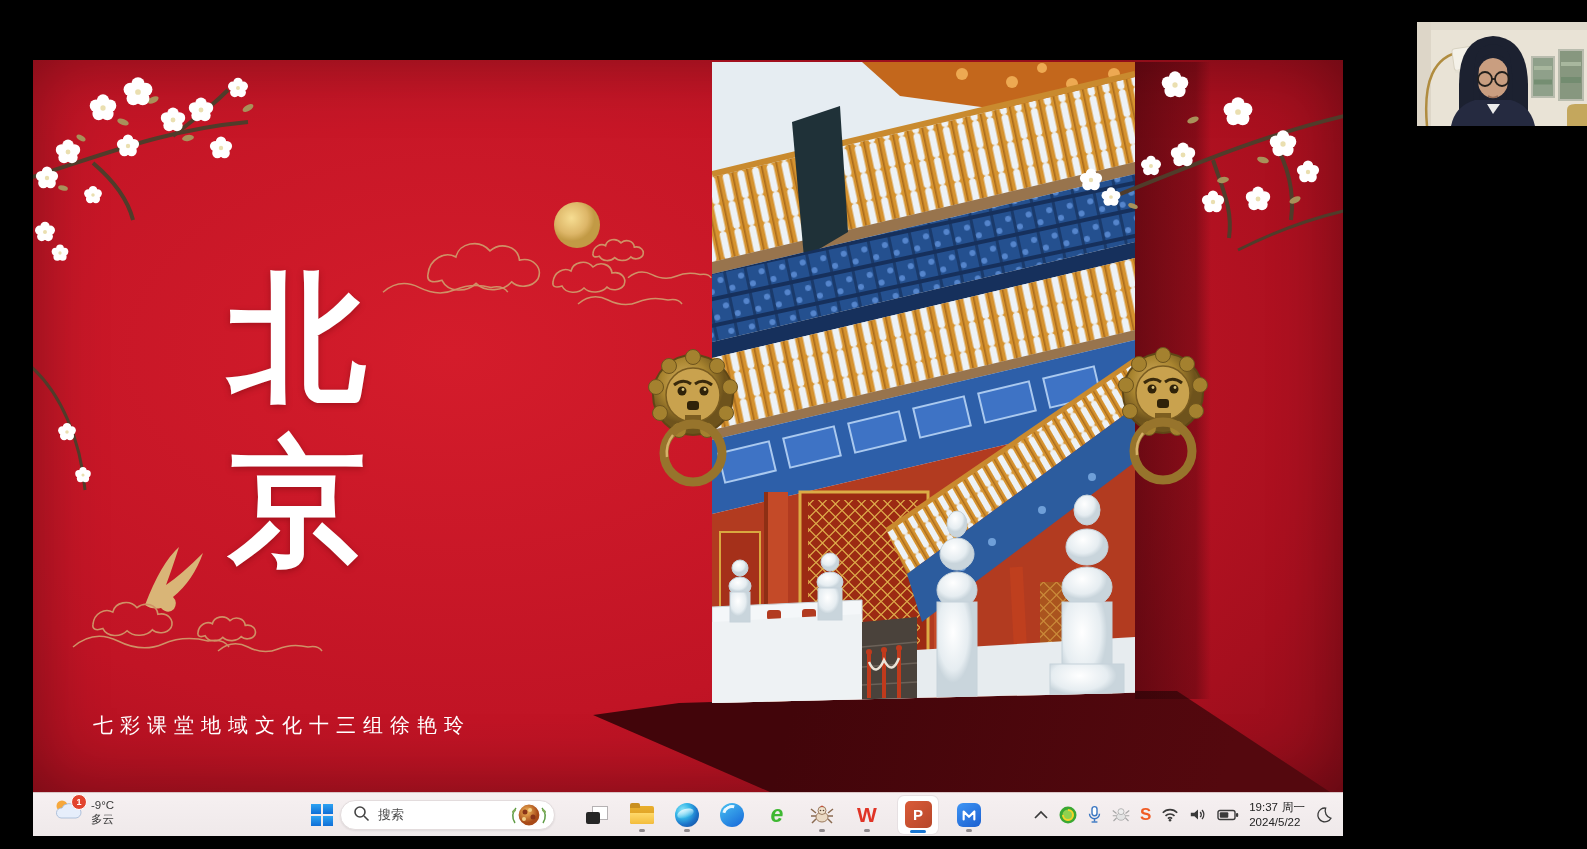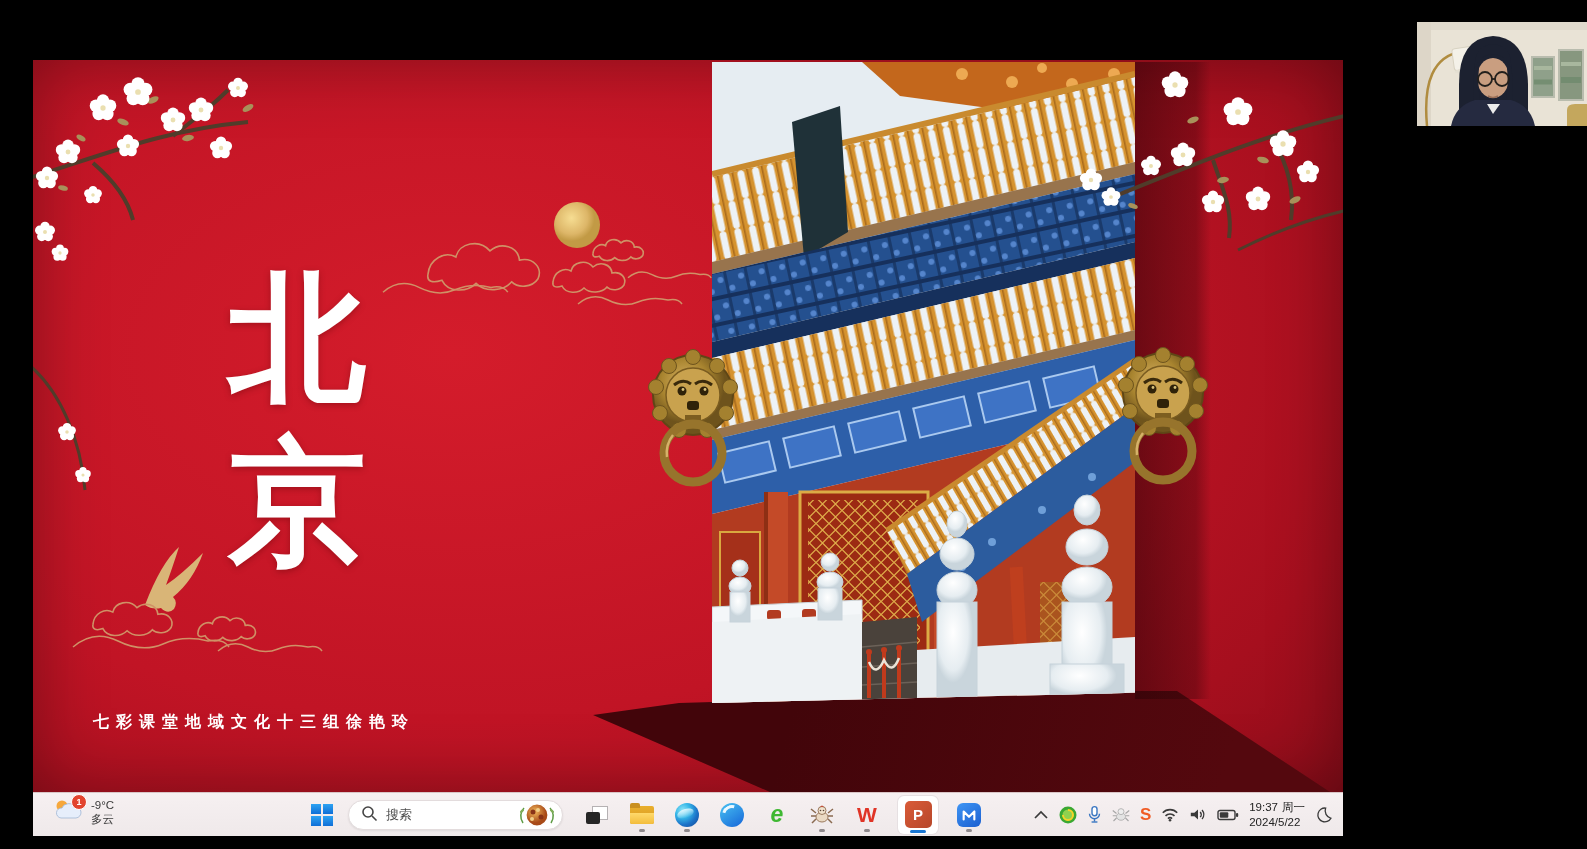--- a/index.html
+++ b/index.html
@@ -16,36 +16,36 @@
   .photo svg{display:block;width:100%;height:100%;}
   .side-shadow{position:absolute;left:1102px;top:2px;width:76px;height:637px;z-index:3;
          background:linear-gradient(90deg, rgba(43,2,6,.55), rgba(43,2,6,.32) 80%, rgba(43,2,6,0));}
   .bottom-shadow{position:absolute;left:520px;top:620px;width:790px;height:112px;z-index:2;
          background:linear-gradient(105deg,#42050a 30%,#54080e 85%);
          clip-path:polygon(126px 23px,549px 11px,624px 11px,777px 112px,217px 112px,40px 35px);}
   .decor{position:absolute;inset:0;z-index:6;pointer-events:none;}
   .title{position:absolute;left:194px;top:196px;width:140px;z-index:5;text-align:center;
          color:#fff;font-family:"DejaVu Serif","Liberation Serif",serif;font-weight:700;
          font-size:138px;line-height:164px;text-shadow:0 2px 6px rgba(80,0,0,.35);}
-  .credit{position:absolute;left:60px;top:652px;z-index:5;color:#fff;font-weight:700;
-          font-size:16px;letter-spacing:7px;}
+  .credit{position:absolute;left:60px;top:652px;z-index:5;color:#fff;font-weight:400;
+          font-size:20px;letter-spacing:7px;}
 
   
   .taskbar{position:absolute;left:33px;top:792px;width:1310px;height:43px;
            background:linear-gradient(#f6f0f1,#efe9ea);border-top:1px solid rgba(150,90,90,.25);}
   .weather{position:absolute;left:20px;top:4px;display:flex;gap:8px;align-items:center;cursor:default;}
   .wicon{position:relative;width:30px;height:30px;}
   .wbadge{position:absolute;top:-3px;right:-4px;width:14px;height:14px;border-radius:50%;
           background:#e2442e;color:#fff;font-size:9px;font-weight:700;display:flex;
           align-items:center;justify-content:center;border:1px solid #fff;}
   .wtext{font-size:11.5px;line-height:1.25;color:#3a3a3a;}
   .start{position:absolute;left:277px;top:10px;width:24px;height:24px;display:flex;align-items:center;justify-content:center;}
   .winlogo{display:grid;grid-template-columns:10px 10px;grid-template-rows:10px 10px;gap:2px;}
   .winlogo i{background:linear-gradient(180deg,#2ea3f2,#0f6fd7);}
-  .search{position:absolute;left:315px;top:7px;width:215px;height:30px;border-radius:15px;
+  .search{position:absolute;left:307px;top:7px;width:215px;height:30px;border-radius:15px;
           background:#fff;border:1px solid #e3dcdd;box-shadow:0 1px 2px rgba(0,0,0,.08);
           display:flex;align-items:center;padding:0 5px 0 12px;box-sizing:border-box;}
   .stext{flex:1;margin-left:8px;font-size:13px;color:#4a4a4a;}
   .sfood{width:40px;height:28px;}
   .tb-apps{position:absolute;left:550px;top:0;height:43px;display:flex;align-items:center;gap:17px;}
   .app{position:relative;width:28px;height:38px;display:flex;align-items:center;justify-content:center;}
   .app.run::after{content:"";position:absolute;bottom:2px;left:50%;transform:translateX(-50%);
           width:6px;height:3px;border-radius:2px;background:#8f8a8d;}
   .app.active-tile{width:40px;height:38px;background:#fff;border-radius:6px;box-shadow:0 0 0 1px #e6e0e2;}
   .app.active-tile::after{content:"";position:absolute;bottom:1px;left:50%;transform:translateX(-50%);

